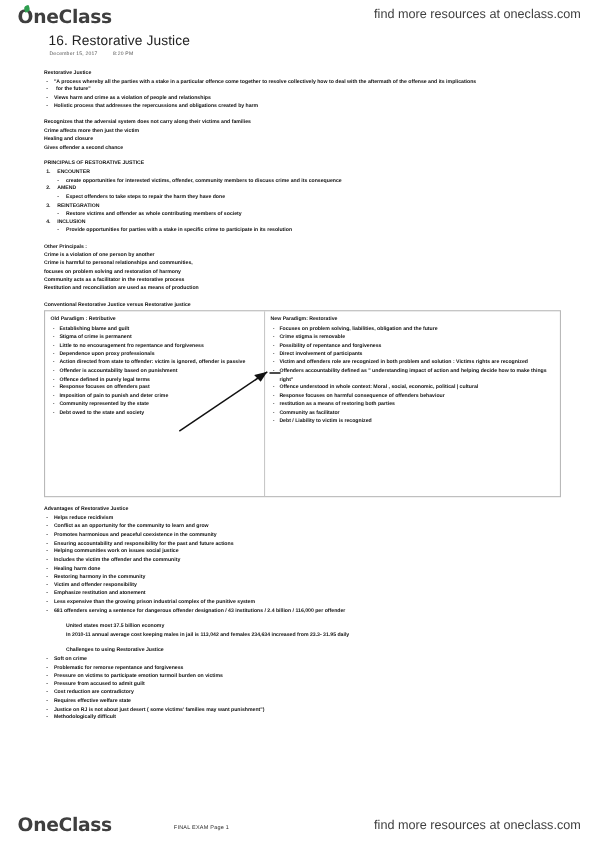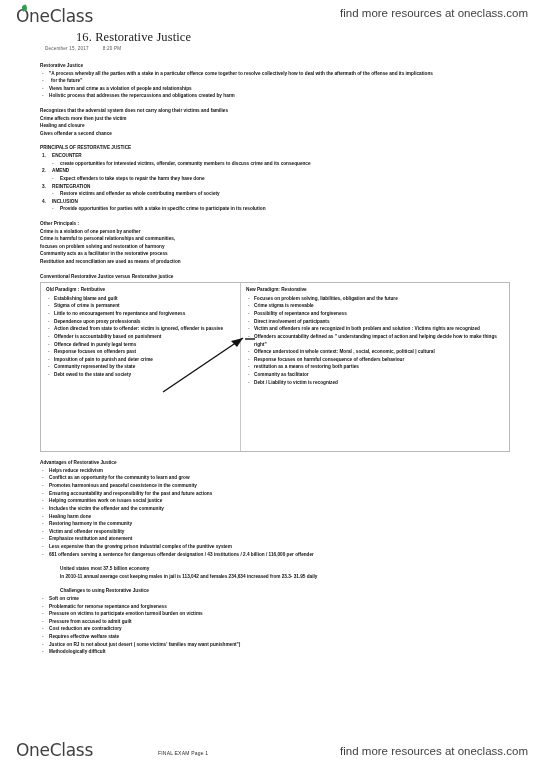--- a/index.html
+++ b/index.html
@@ -21,31 +21,30 @@
     font-size:17px;letter-spacing:-0.3px;
     color:#3f3f3f;font-family:"DejaVu Sans", sans-serif;
     white-space:nowrap;
   }
   .brand .leaf{
     display:inline-block;width:5px;height:6px;
     background:#2e9e4f;border-radius:60% 10% 60% 10%;
     position:absolute;left:6px;top:-1px;
     transform:rotate(-18deg);
   }
-  .brand-wrap{position:relative;display:inline-block;}
+  .brand-wrap{position:relative;display:inline-block;font-weight:bold;}
   .header-promo{
     position:absolute;right:16px;top:7px;
     font-size:11.5px;color:#3f3f3f;white-space:nowrap;
   }
   
   .doc-title{
     position:absolute;left:44px;top:30px;
     font-size:12.5px;color:#222;letter-spacing:.1px;
-    font-family:Liberation Serif, serif;
-    margin-left:32px;
+    font-family:Liberation Sans, sans-serif;
   }
   .doc-meta{
     position:absolute;left:45px;top:46px;
     font-size:4.6px;color:#555;letter-spacing:.2px;
   }
   .doc-meta .sep{display:inline-block;width:14px;}
   
   .sheet{
     position:absolute;left:40px;top:62px;width:470px;
     font-size:4.7px;line-height:1.62;color:#111;

